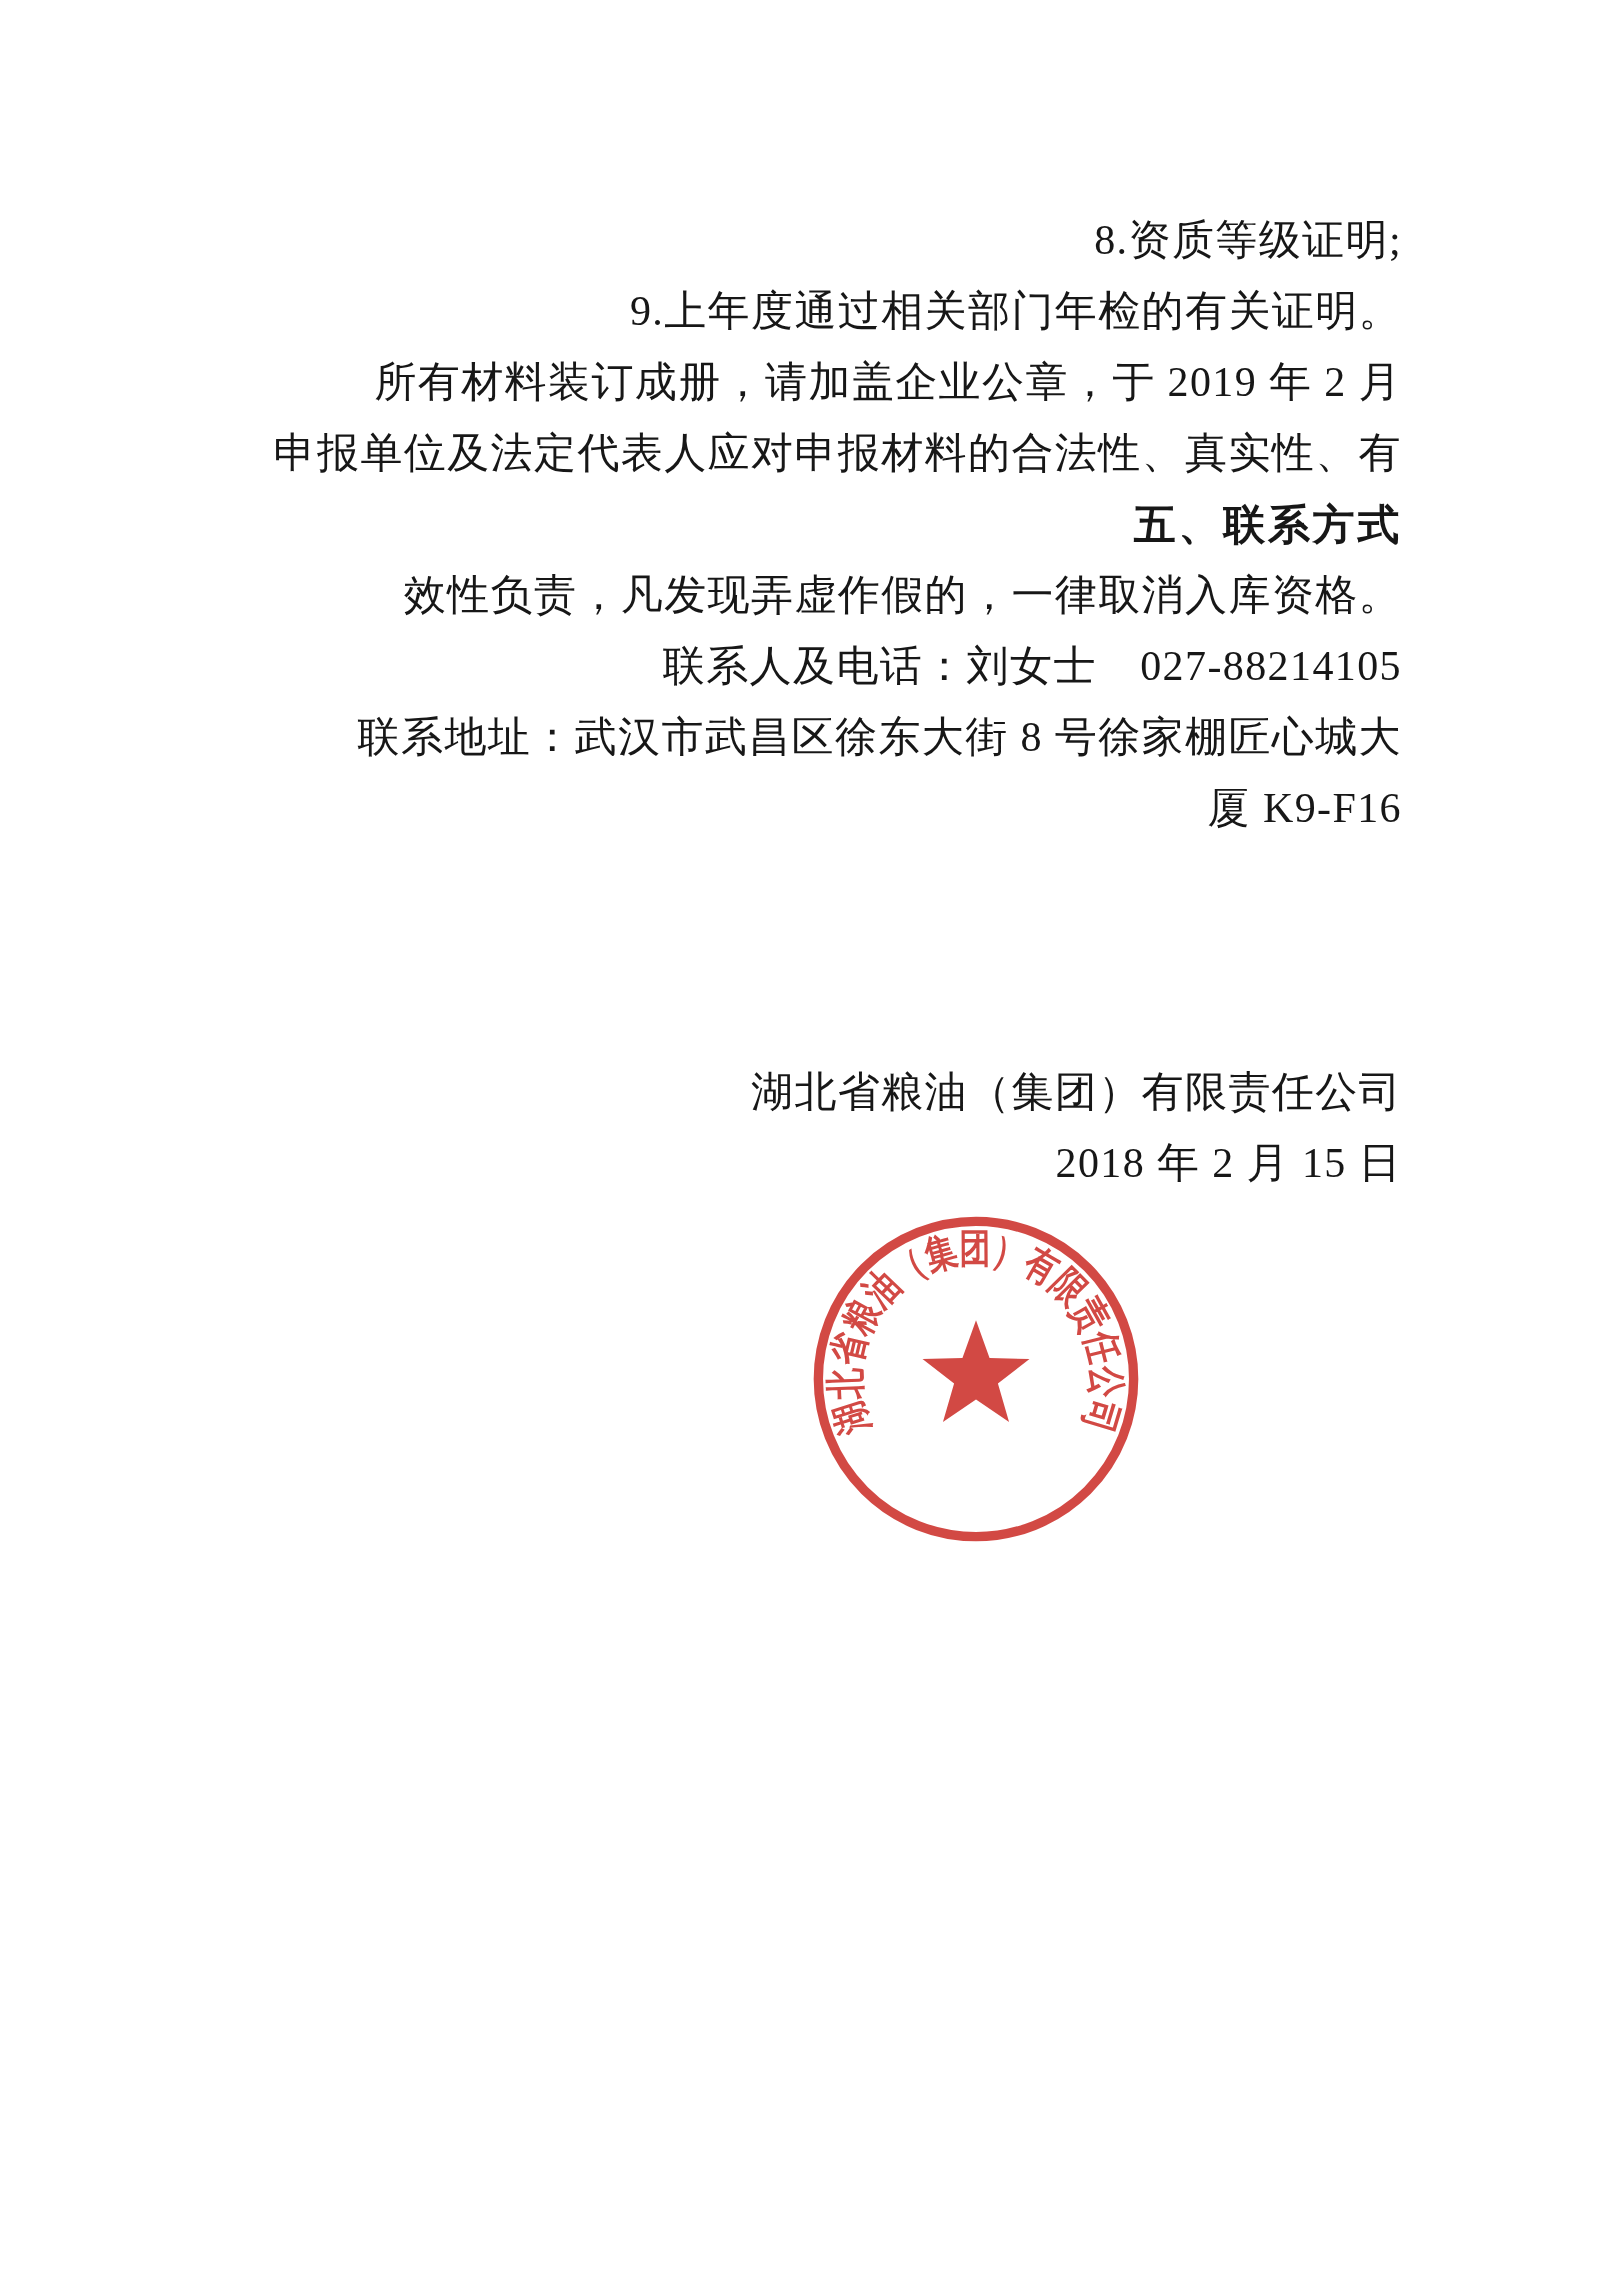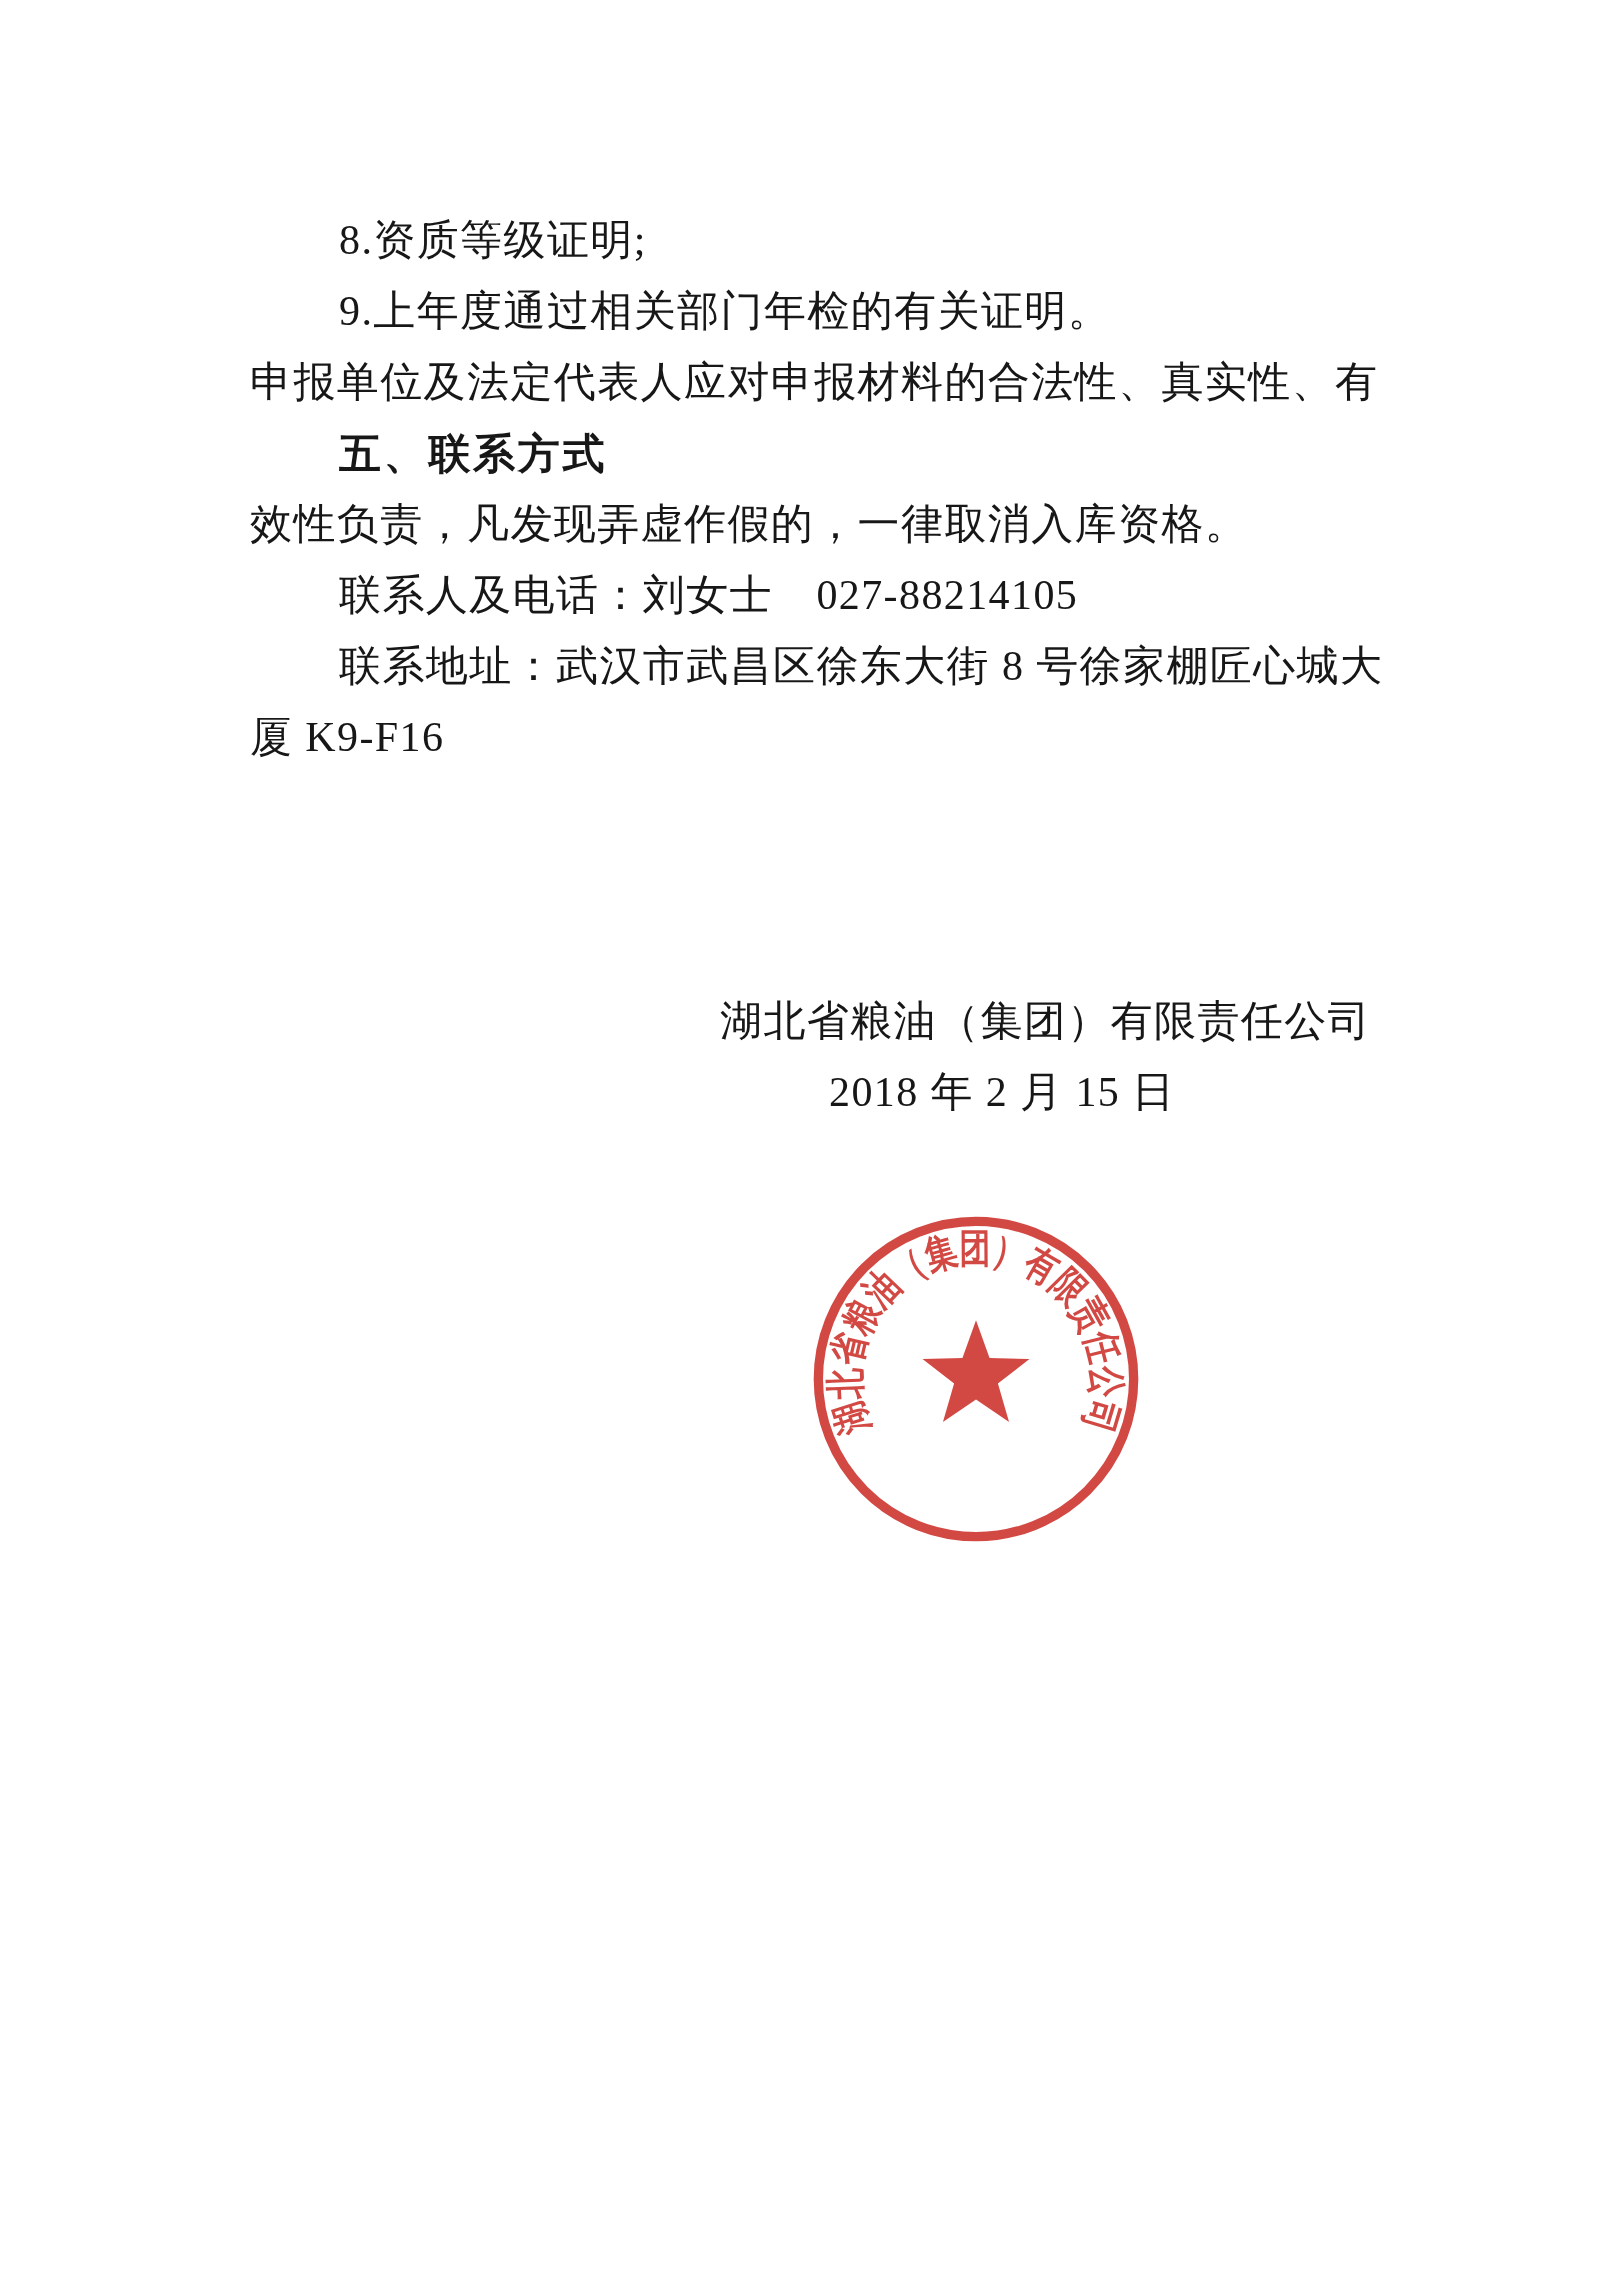--- a/index.html
+++ b/index.html
@@ -15,20 +15,21 @@
     overflow: hidden;
     font-family: "Liberation Serif", "DejaVu Serif", serif;
     color: #171717;
   }
   .text-col {
     position: absolute;
     left: 250px;
     top: 0;
     width: 1152px;
     z-index: 2;
+    text-align: right;
   }
   .top-spacer { height: 205px; }
   .line {
     height: 71px;
     line-height: 71px;
     font-size: 42px;
     letter-spacing: 1.4px;
     white-space: nowrap;
   }
   .indent { padding-left: 89px; }
@@ -70,20 +71,21 @@
         <textPath href="#sealArc" startOffset="0" textLength="700" lengthAdjust="spacingAndGlyphs">湖北省粮油（集团）有限责任公司</textPath>
       </text>
     </svg>
   </div>
 
   <div class="text-col">
     <div class="top-spacer"></div>
 
     <div class="line indent">8.资质等级证明;</div>
     <div class="line indent">9.上年度通过相关部门年检的有关证明。</div>
+    <div class="line indent">所有材料装订成册，请加盖企业公章，于 2019 年 2 月</div>
     <div class="line">申报单位及法定代表人应对申报材料的合法性、真实性、有</div>
     <div class="line indent heading">五、联系方式</div>
     <div class="line">效性负责，凡发现弄虚作假的，一律取消入库资格。</div>
     <div class="line indent">联系人及电话：刘女士　027-88214105</div>
     <div class="line indent">联系地址：武汉市武昌区徐东大街 8 号徐家棚匠心城大</div>
     <div class="line">厦 K9-F16</div>
 
     <div class="spacer"></div>
 
 

